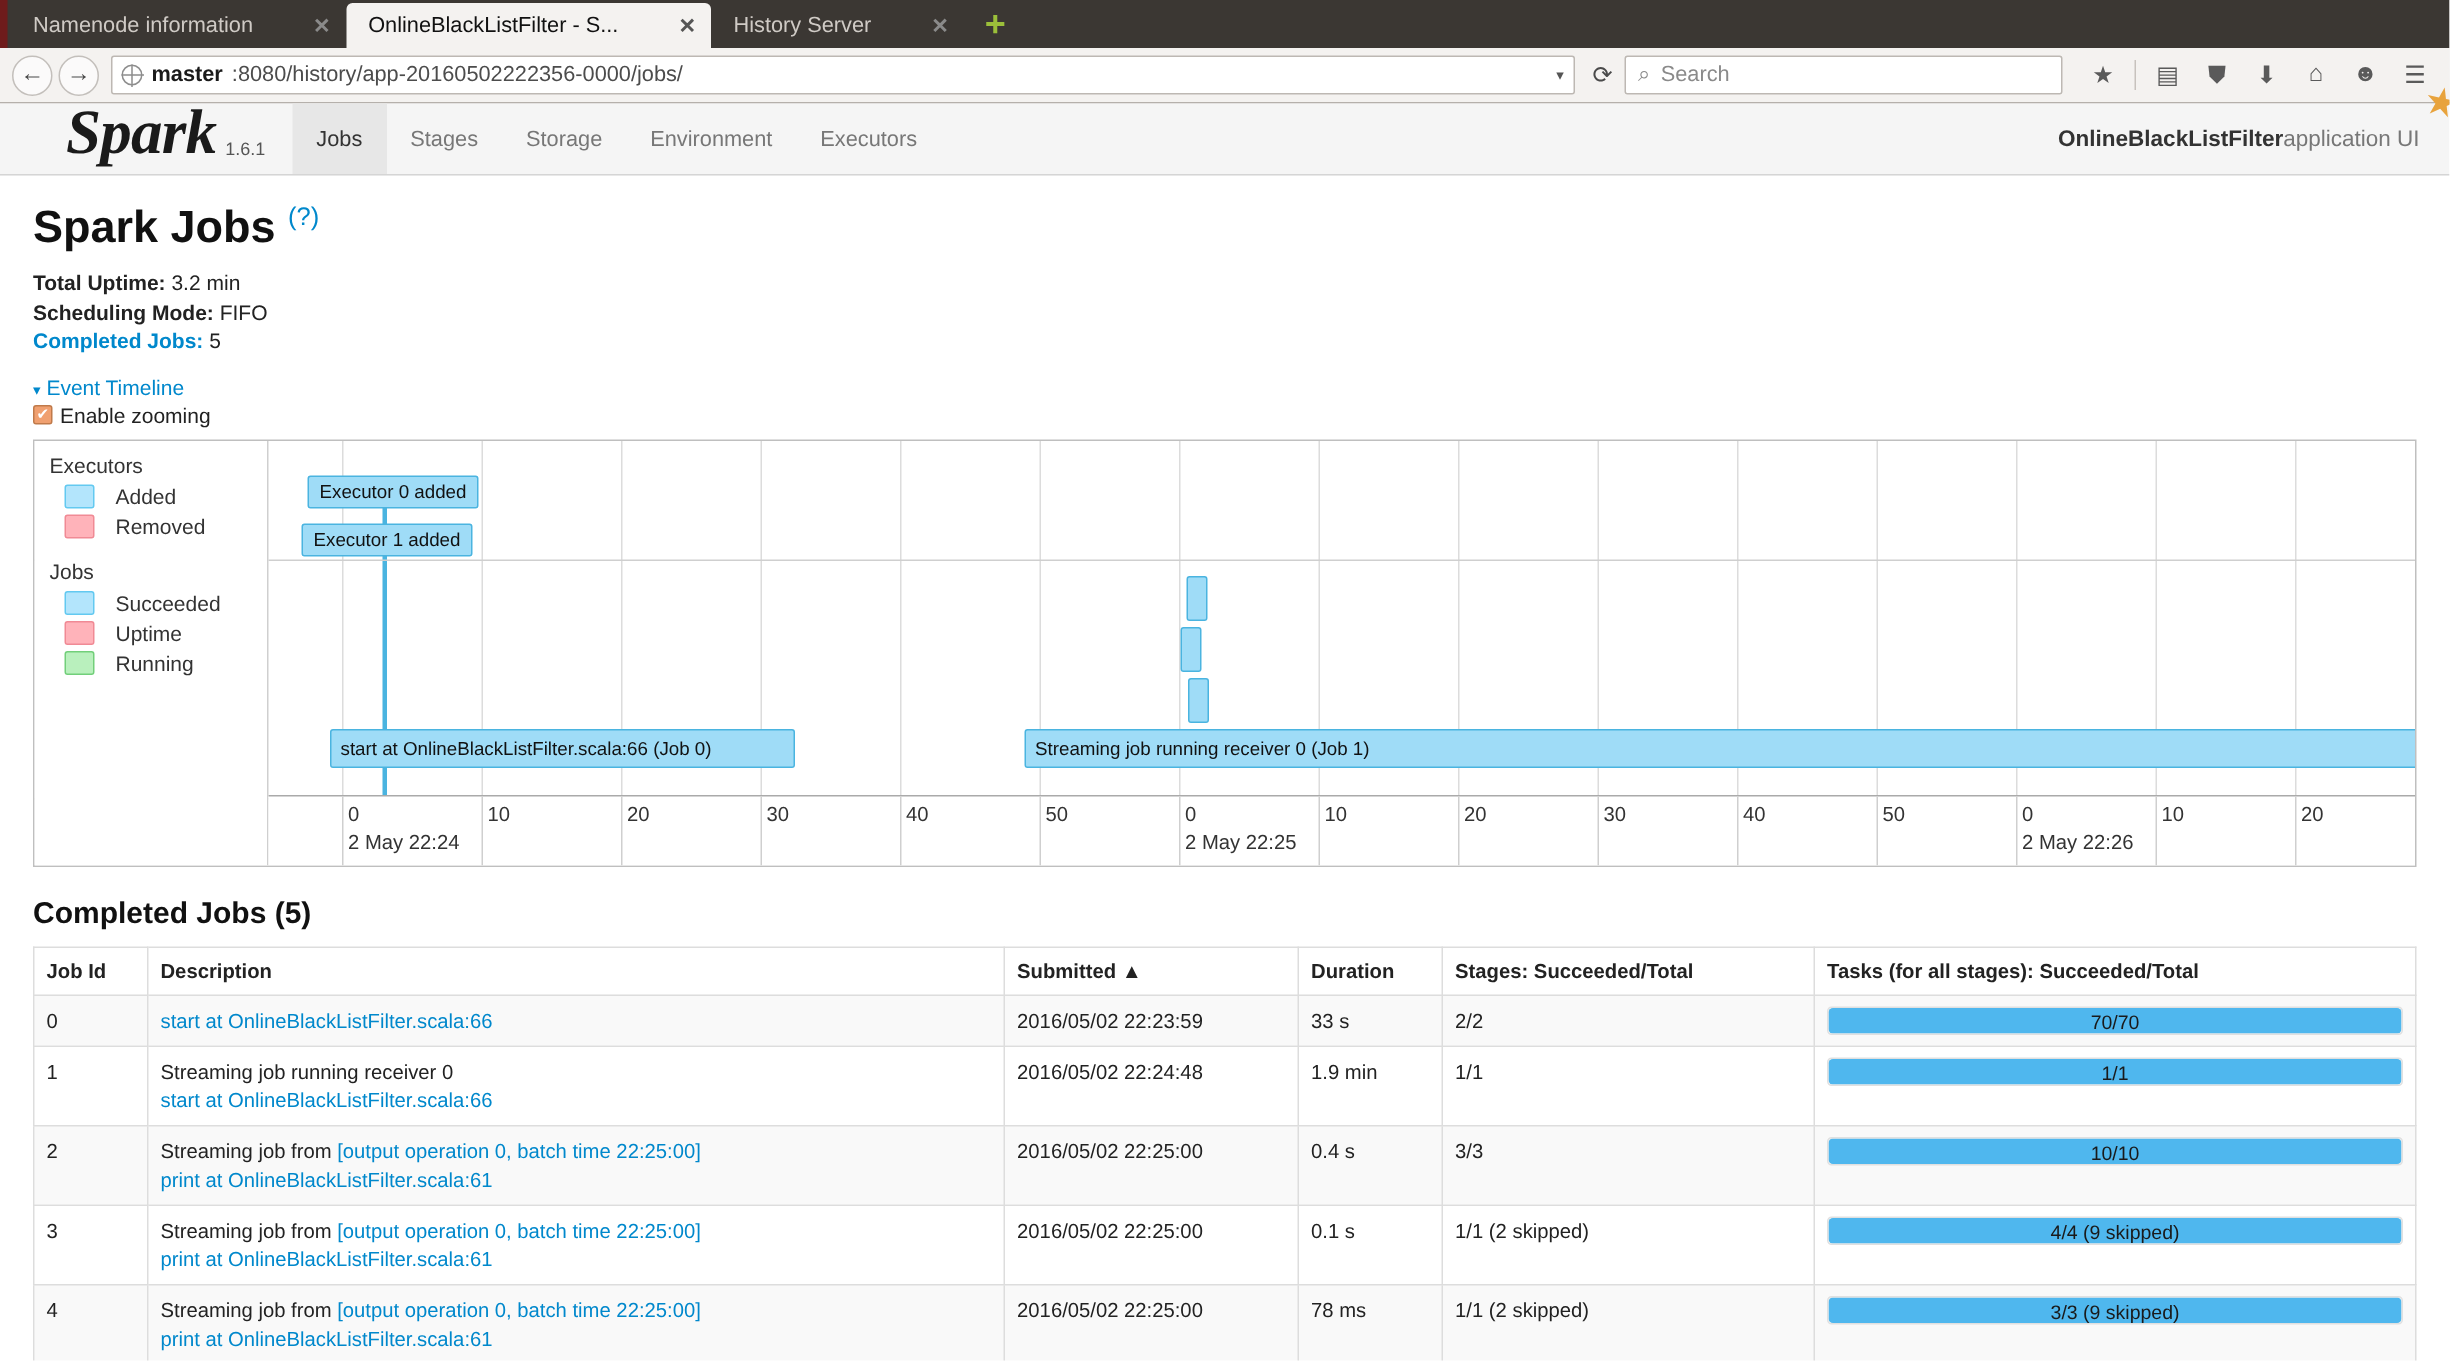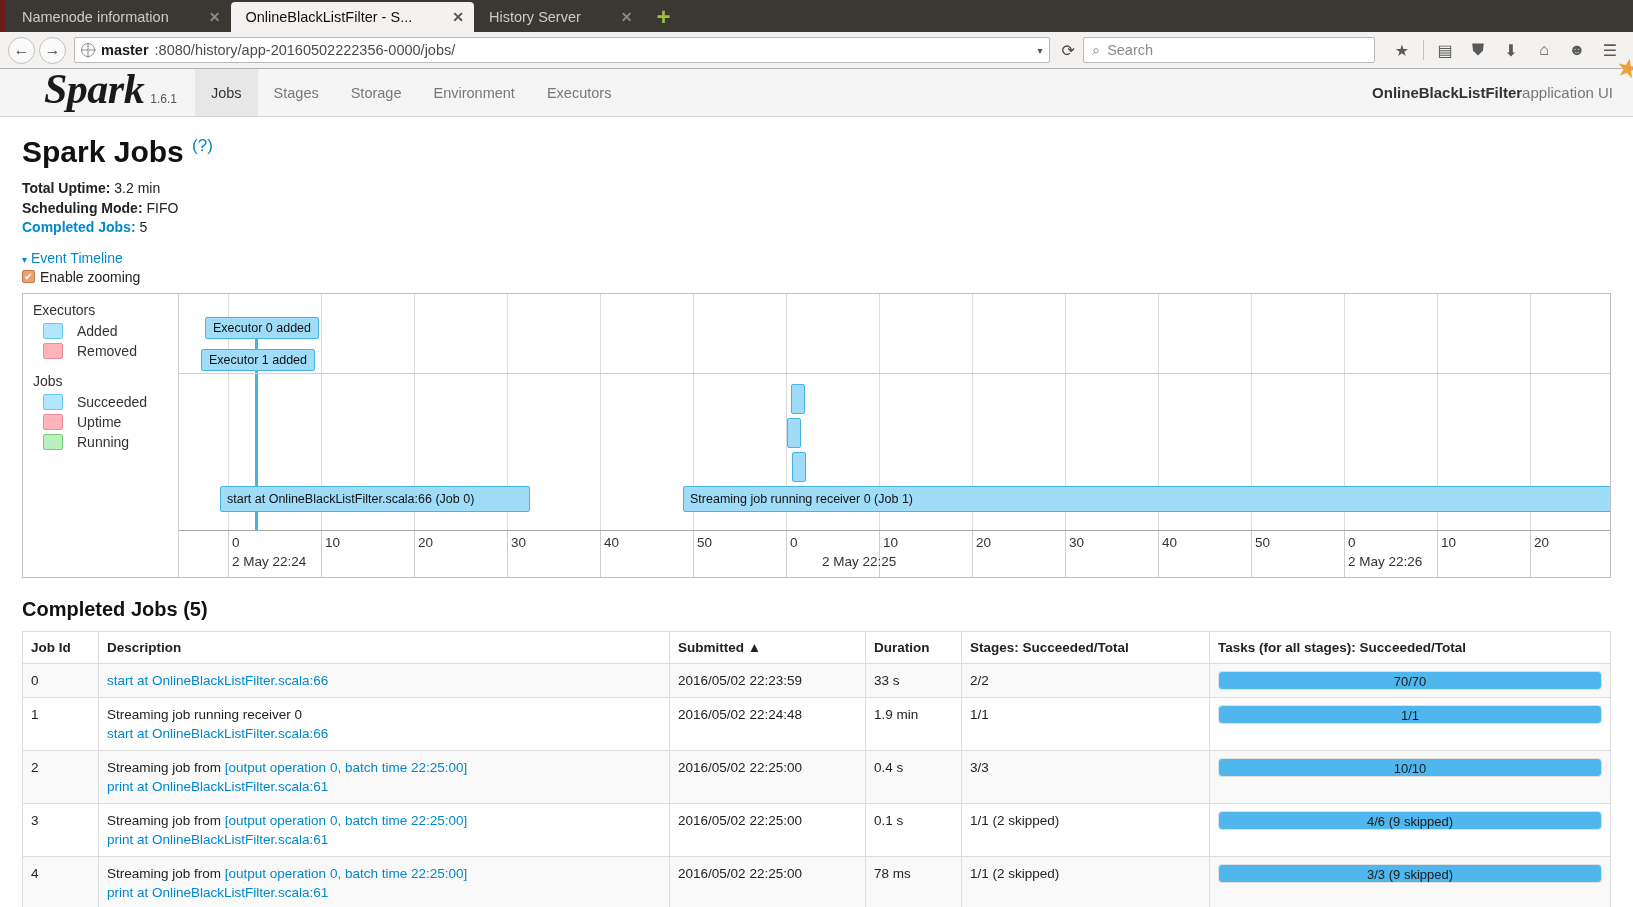--- a/index.html
+++ b/index.html
@@ -396,21 +396,21 @@
       <div class="tick-label" style="left:700px">10</div>
       <div class="tick-label" style="left:793px">20</div>
       <div class="tick-label" style="left:886px">30</div>
       <div class="tick-label" style="left:979px">40</div>
       <div class="tick-label" style="left:1072px">50</div>
       <div class="tick-label" style="left:1165px">0</div>
       <div class="tick-label" style="left:1258px">10</div>
       <div class="tick-label" style="left:1351px">20</div>
 
       <div class="date-label" style="left:49px">2 May 22:24</div>
-      <div class="date-label" style="left:639px">2 May 22:25</div>
+      <div class="date-label" style="left:607px">2 May 22:25</div>
       <div class="date-label" style="left:1165px">2 May 22:26</div>
     </div>
   </div>
 
   <h2 class="sec-title">Completed Jobs (5)</h2>
 
   <table class="jobs">
     <thead>
       <tr>
         <th class="col-jobid">Job Id</th>
@@ -475,21 +475,21 @@
         <td>
           <span>Streaming job from </span><span class="lnk">[output operation 0, batch time 22:25:00]</span>
           <span class="lnk desc-line2">print at OnlineBlackListFilter.scala:61</span>
         </td>
         <td>2016/05/02 22:25:00</td>
         <td>0.1 s</td>
         <td>1/1 (2 skipped)</td>
         <td>
           <div class="progbar">
             <div class="progfill" style="width:100%"></div>
-            <div class="progtext">4/6 (9 skipped)</div>
+            <div class="progtext">4/4 (9 skipped)</div>
           </div>
         </td>
       </tr>
       <tr class="odd">
         <td>4</td>
         <td>
           <span>Streaming job from </span><span class="lnk">[output operation 0, batch time 22:25:00]</span>
           <span class="lnk desc-line2">print at OnlineBlackListFilter.scala:61</span>
         </td>
         <td>2016/05/02 22:25:00</td>

